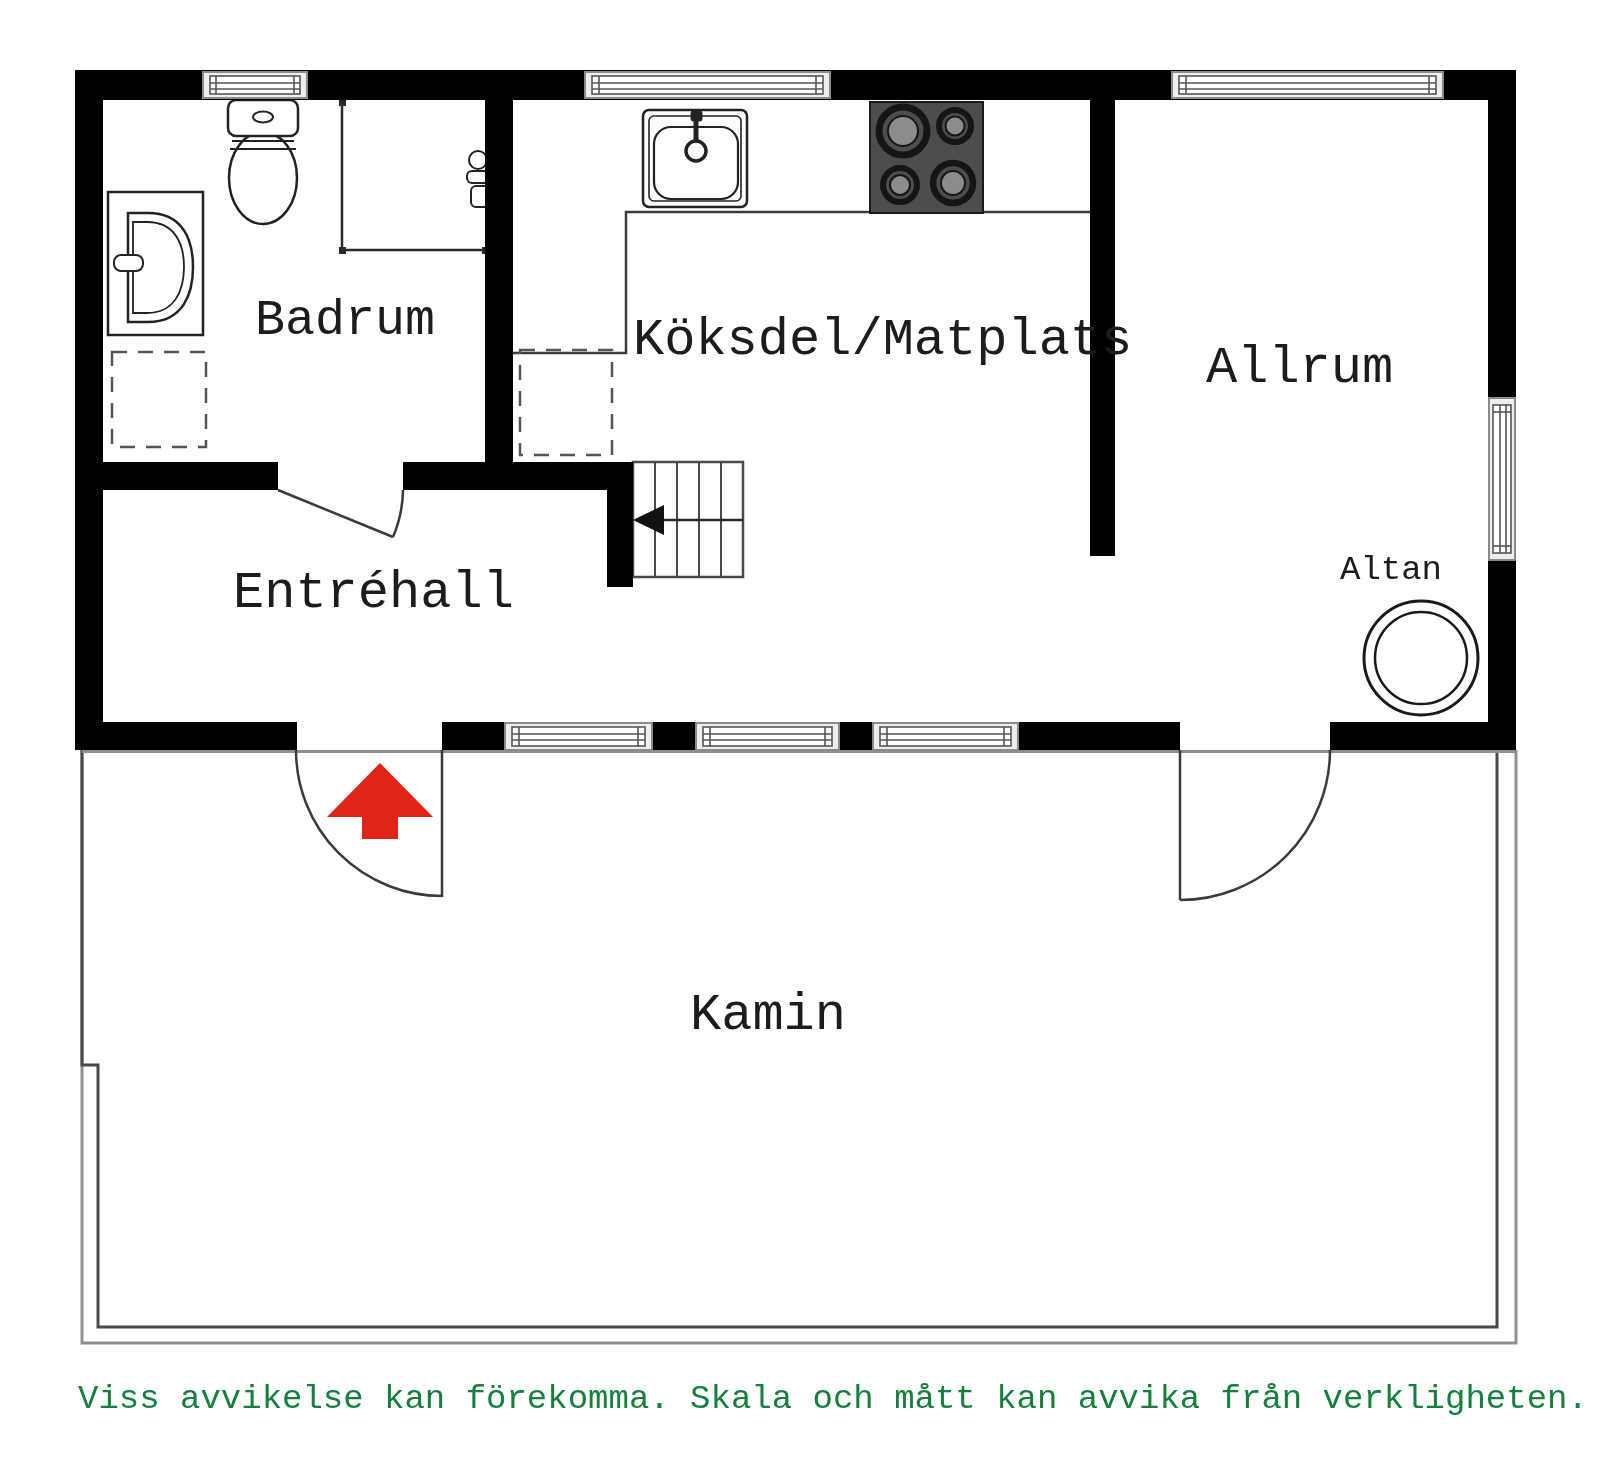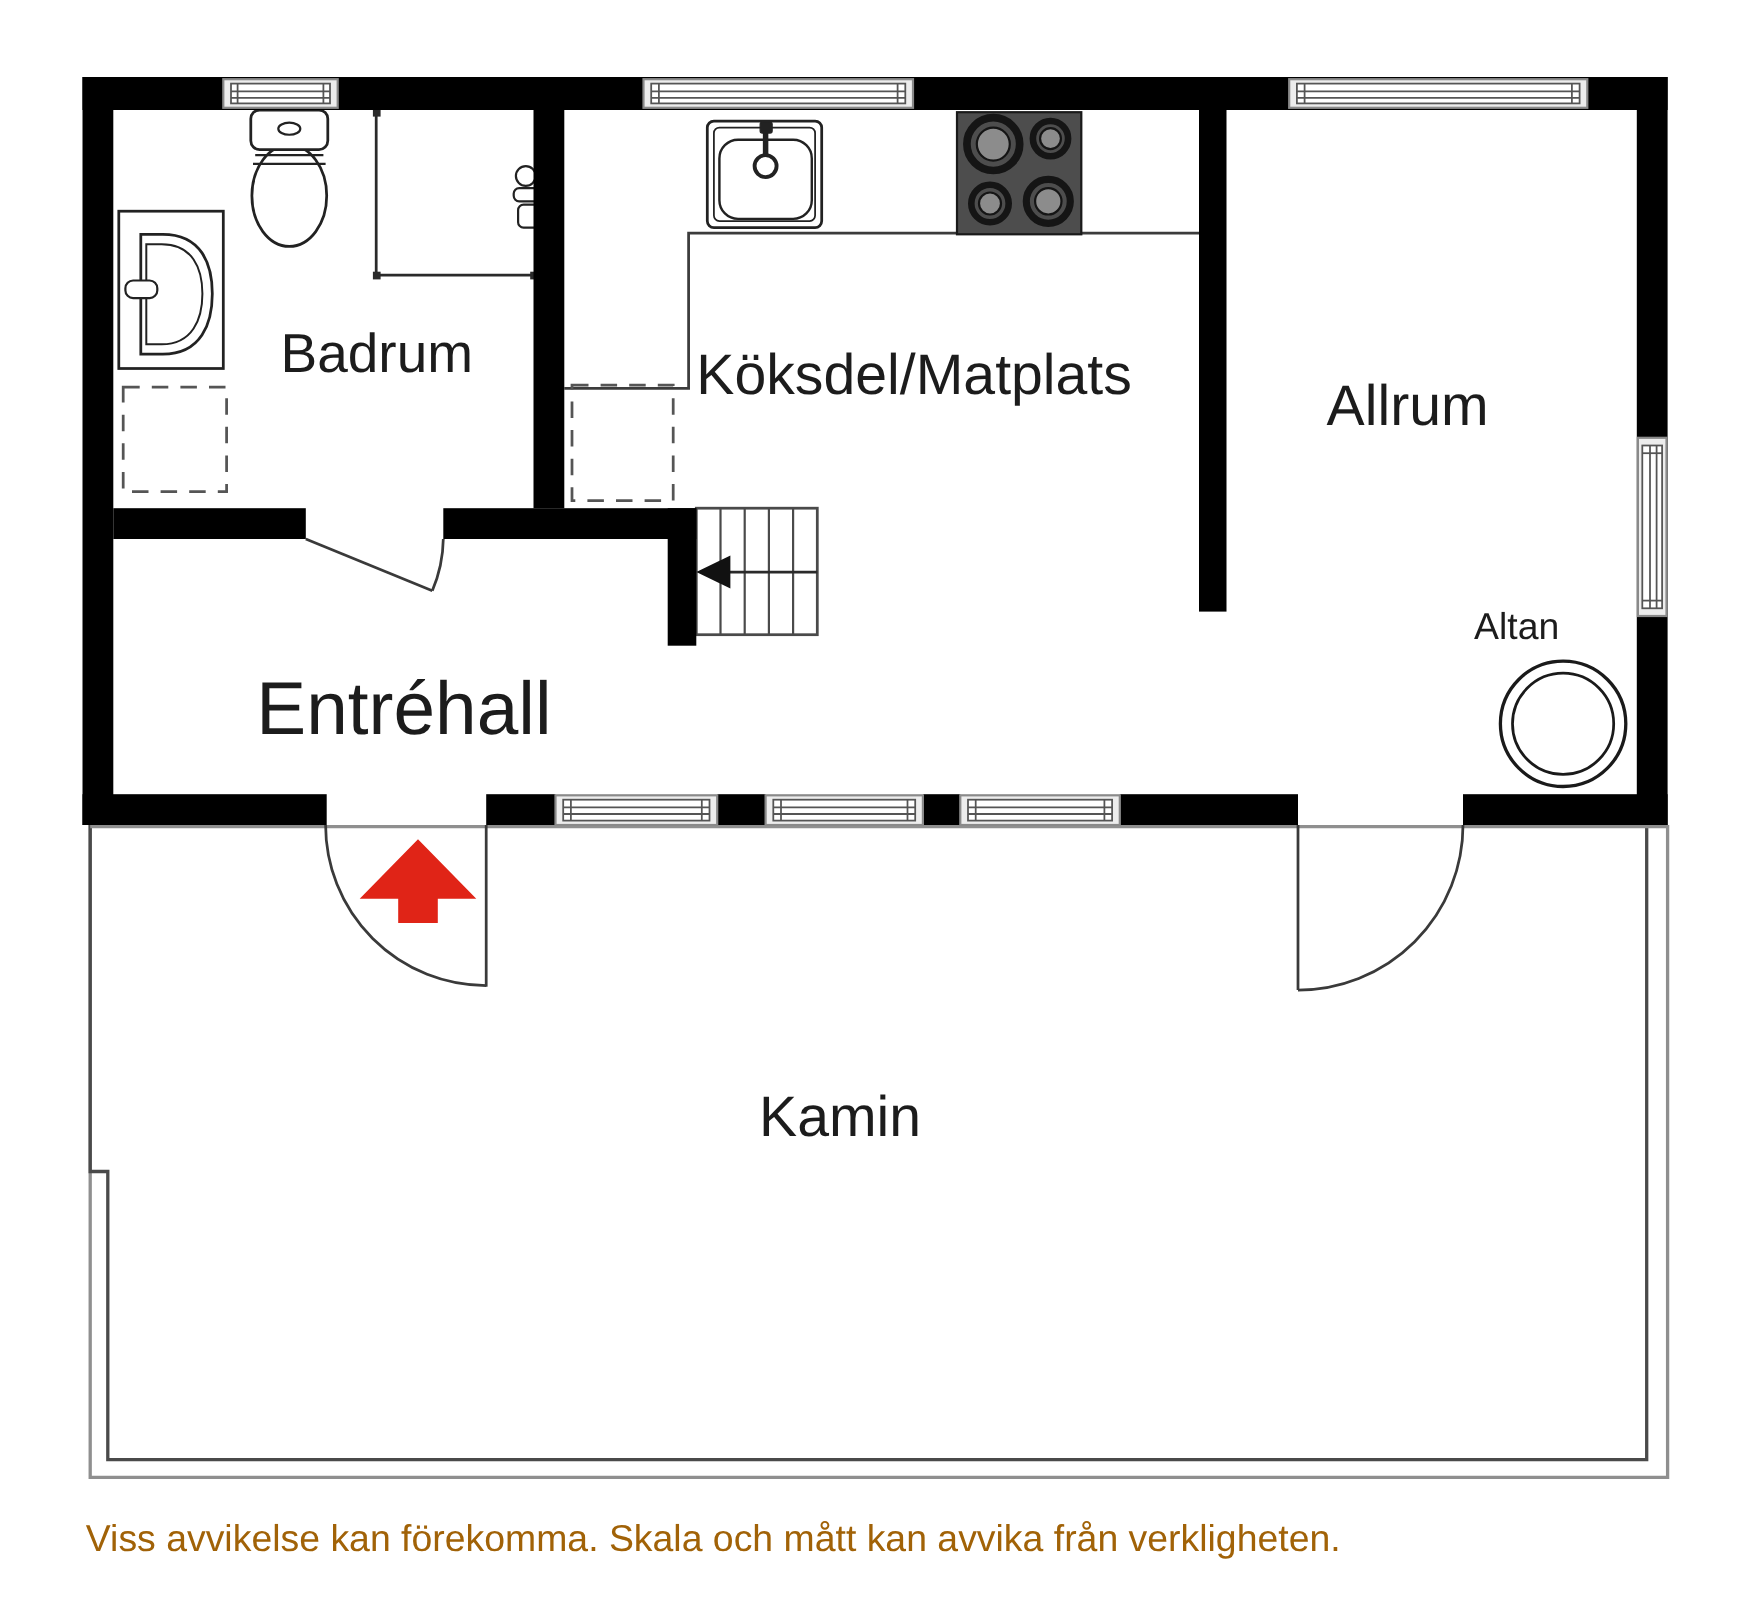--- a/index.html
+++ b/index.html
@@ -1,40 +1,40 @@
 <!DOCTYPE html>
 <html><head>
 <meta charset="utf-8">
 <style>
   html,body{margin:0;padding:0;background:#ffffff;}
   .plan{
     position:relative;
     width:1600px;height:1468px;
     background:#ffffff;
-    font-family:Liberation Sans, sans-serif;
+    font-family:Liberation Mono, monospace;
     overflow:hidden;
   }
   .plan svg{position:absolute;left:0;top:0;}
   .room-label{
     position:absolute;
     color:#1c1c1c;
     white-space:nowrap;
     line-height:1;
   }
   .lbl-badrum   {left:255px; top:296px; font-size:50px;}
   .lbl-koksdel  {left:633px; top:315px; font-size:52px;}
   .lbl-allrum   {left:1206px;top:330px; font-size:52px;margin-top:13px;}
-  .lbl-entrehall{left:233px; top:568px; font-size:68px;margin-top:42px;}
+  .lbl-entrehall{left:233px; top:568px; font-size:52px;}
   .lbl-altan    {left:690px; top:990px; font-size:52px;}
   .lbl-kamin    {left:1340px;top:553px; font-size:34px;}
   .disclaimer{
     position:absolute;
     left:78px; top:1380px;
     font-size:34px;
-    color:#a16207;
+    color:#15803d;
     white-space:nowrap;
   }
 </style>
 </head>
 <body>
 
 <div class="plan">
 
   <svg width="1600" height="1468" viewBox="0 0 1600 1468">
 

